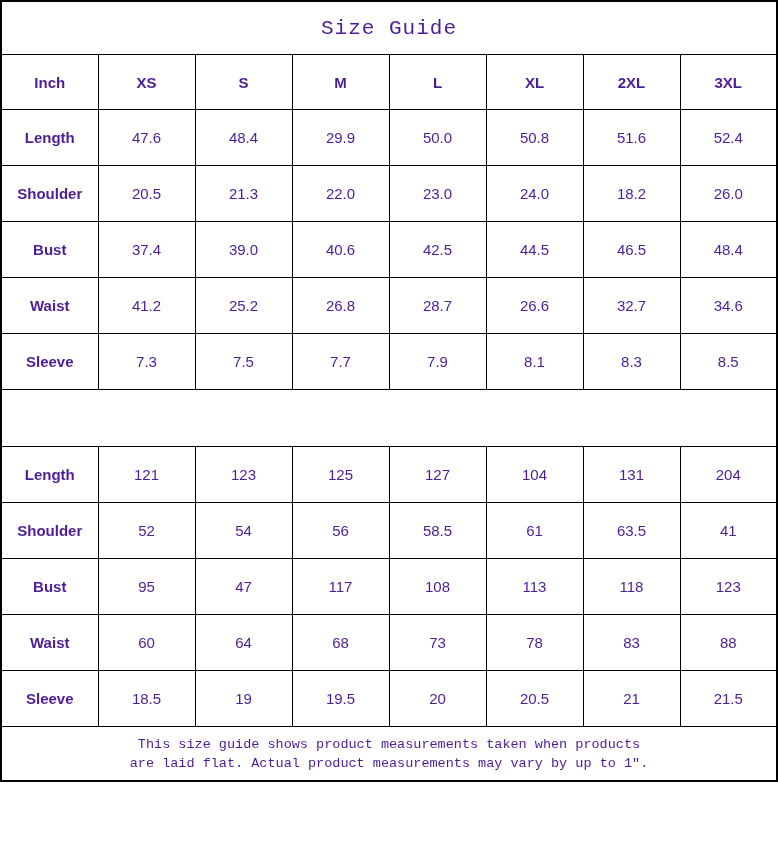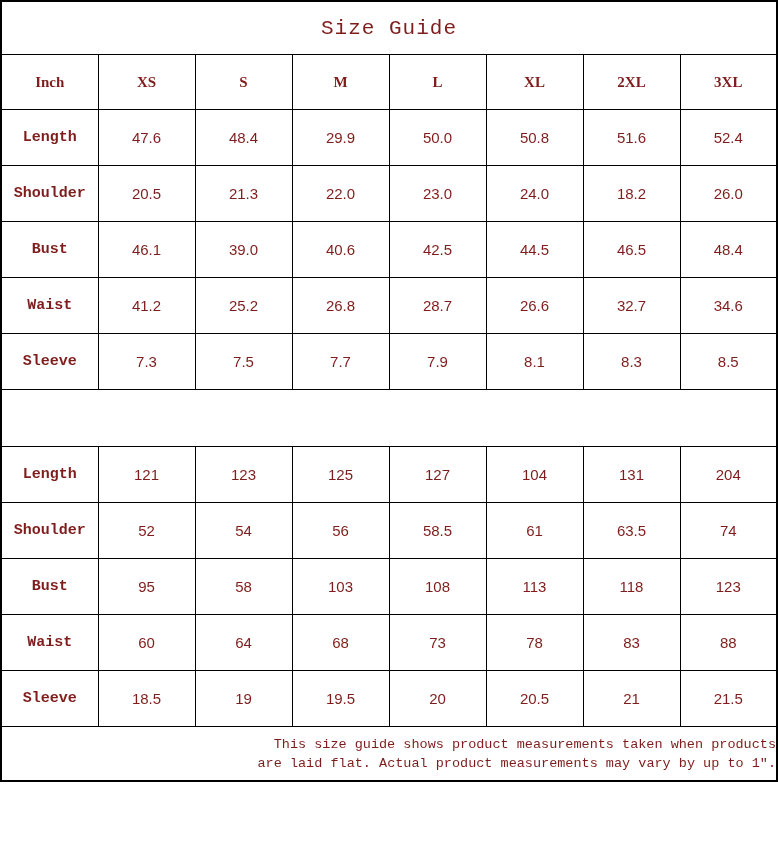--- a/index.html
+++ b/index.html
@@ -14,60 +14,57 @@
     color: #000000;
     box-sizing: border-box;
     overflow: hidden;
   }
   table.size-table {
     width: 778px;
     border-collapse: collapse;
     table-layout: fixed;
     border: 2px solid #000000;
     font-family: "Liberation Sans", sans-serif;
-    color: #7f1d1d;
+    color: #4c1d95;
   }
   table.size-table td {
     border: 1px solid #000000;
     text-align: center;
     vertical-align: middle;
     padding: 0;
     overflow: hidden;
   }
   tr.title-row td {
     height: 52px;
     font-family: "Liberation Mono", "DejaVu Sans Mono", monospace;
     font-size: 21px;
     letter-spacing: 1px;
     font-weight: 400;
   }
   tr.header-row td {
     height: 54px;
     font-weight: bold;
     font-size: 15px;
-    font-family: Liberation Serif, serif;
   }
   tr.data-row td {
     height: 55px;
     font-size: 15px;
   }
   tr.data-row td.row-label {
     font-weight: bold;
-    font-family: Liberation Mono, monospace;
   }
   tr.spacer-row td {
     height: 56px;
   }
   tr.footer-row td {
     height: 53px;
     font-family: "Liberation Mono", "DejaVu Sans Mono", monospace;
     font-size: 13.5px;
     line-height: 19px;
     font-weight: 400;
-    text-align: right;
   }
 </style>
 </head>
 <body>
 
 <div class="page">
   <table class="size-table">
     <colgroup>
       <col style="width:12.5%">
         <col style="width:12.5%">
@@ -108,21 +105,21 @@
           <td>20.5</td>
           <td>21.3</td>
           <td>22.0</td>
           <td>23.0</td>
           <td>24.0</td>
           <td>18.2</td>
           <td>26.0</td>
         </tr>
         <tr class="data-row">
           <td class="row-label">Bust</td>
-          <td>46.1</td>
+          <td>37.4</td>
           <td>39.0</td>
           <td>40.6</td>
           <td>42.5</td>
           <td>44.5</td>
           <td>46.5</td>
           <td>48.4</td>
         </tr>
         <tr class="data-row">
           <td class="row-label">Waist</td>
           <td>41.2</td>
@@ -157,27 +154,27 @@
           <td>204</td>
         </tr>
         <tr class="data-row">
           <td class="row-label">Shoulder</td>
           <td>52</td>
           <td>54</td>
           <td>56</td>
           <td>58.5</td>
           <td>61</td>
           <td>63.5</td>
-          <td>74</td>
+          <td>41</td>
         </tr>
         <tr class="data-row">
           <td class="row-label">Bust</td>
           <td>95</td>
-          <td>58</td>
-          <td>103</td>
+          <td>47</td>
+          <td>117</td>
           <td>108</td>
           <td>113</td>
           <td>118</td>
           <td>123</td>
         </tr>
         <tr class="data-row">
           <td class="row-label">Waist</td>
           <td>60</td>
           <td>64</td>
           <td>68</td>

